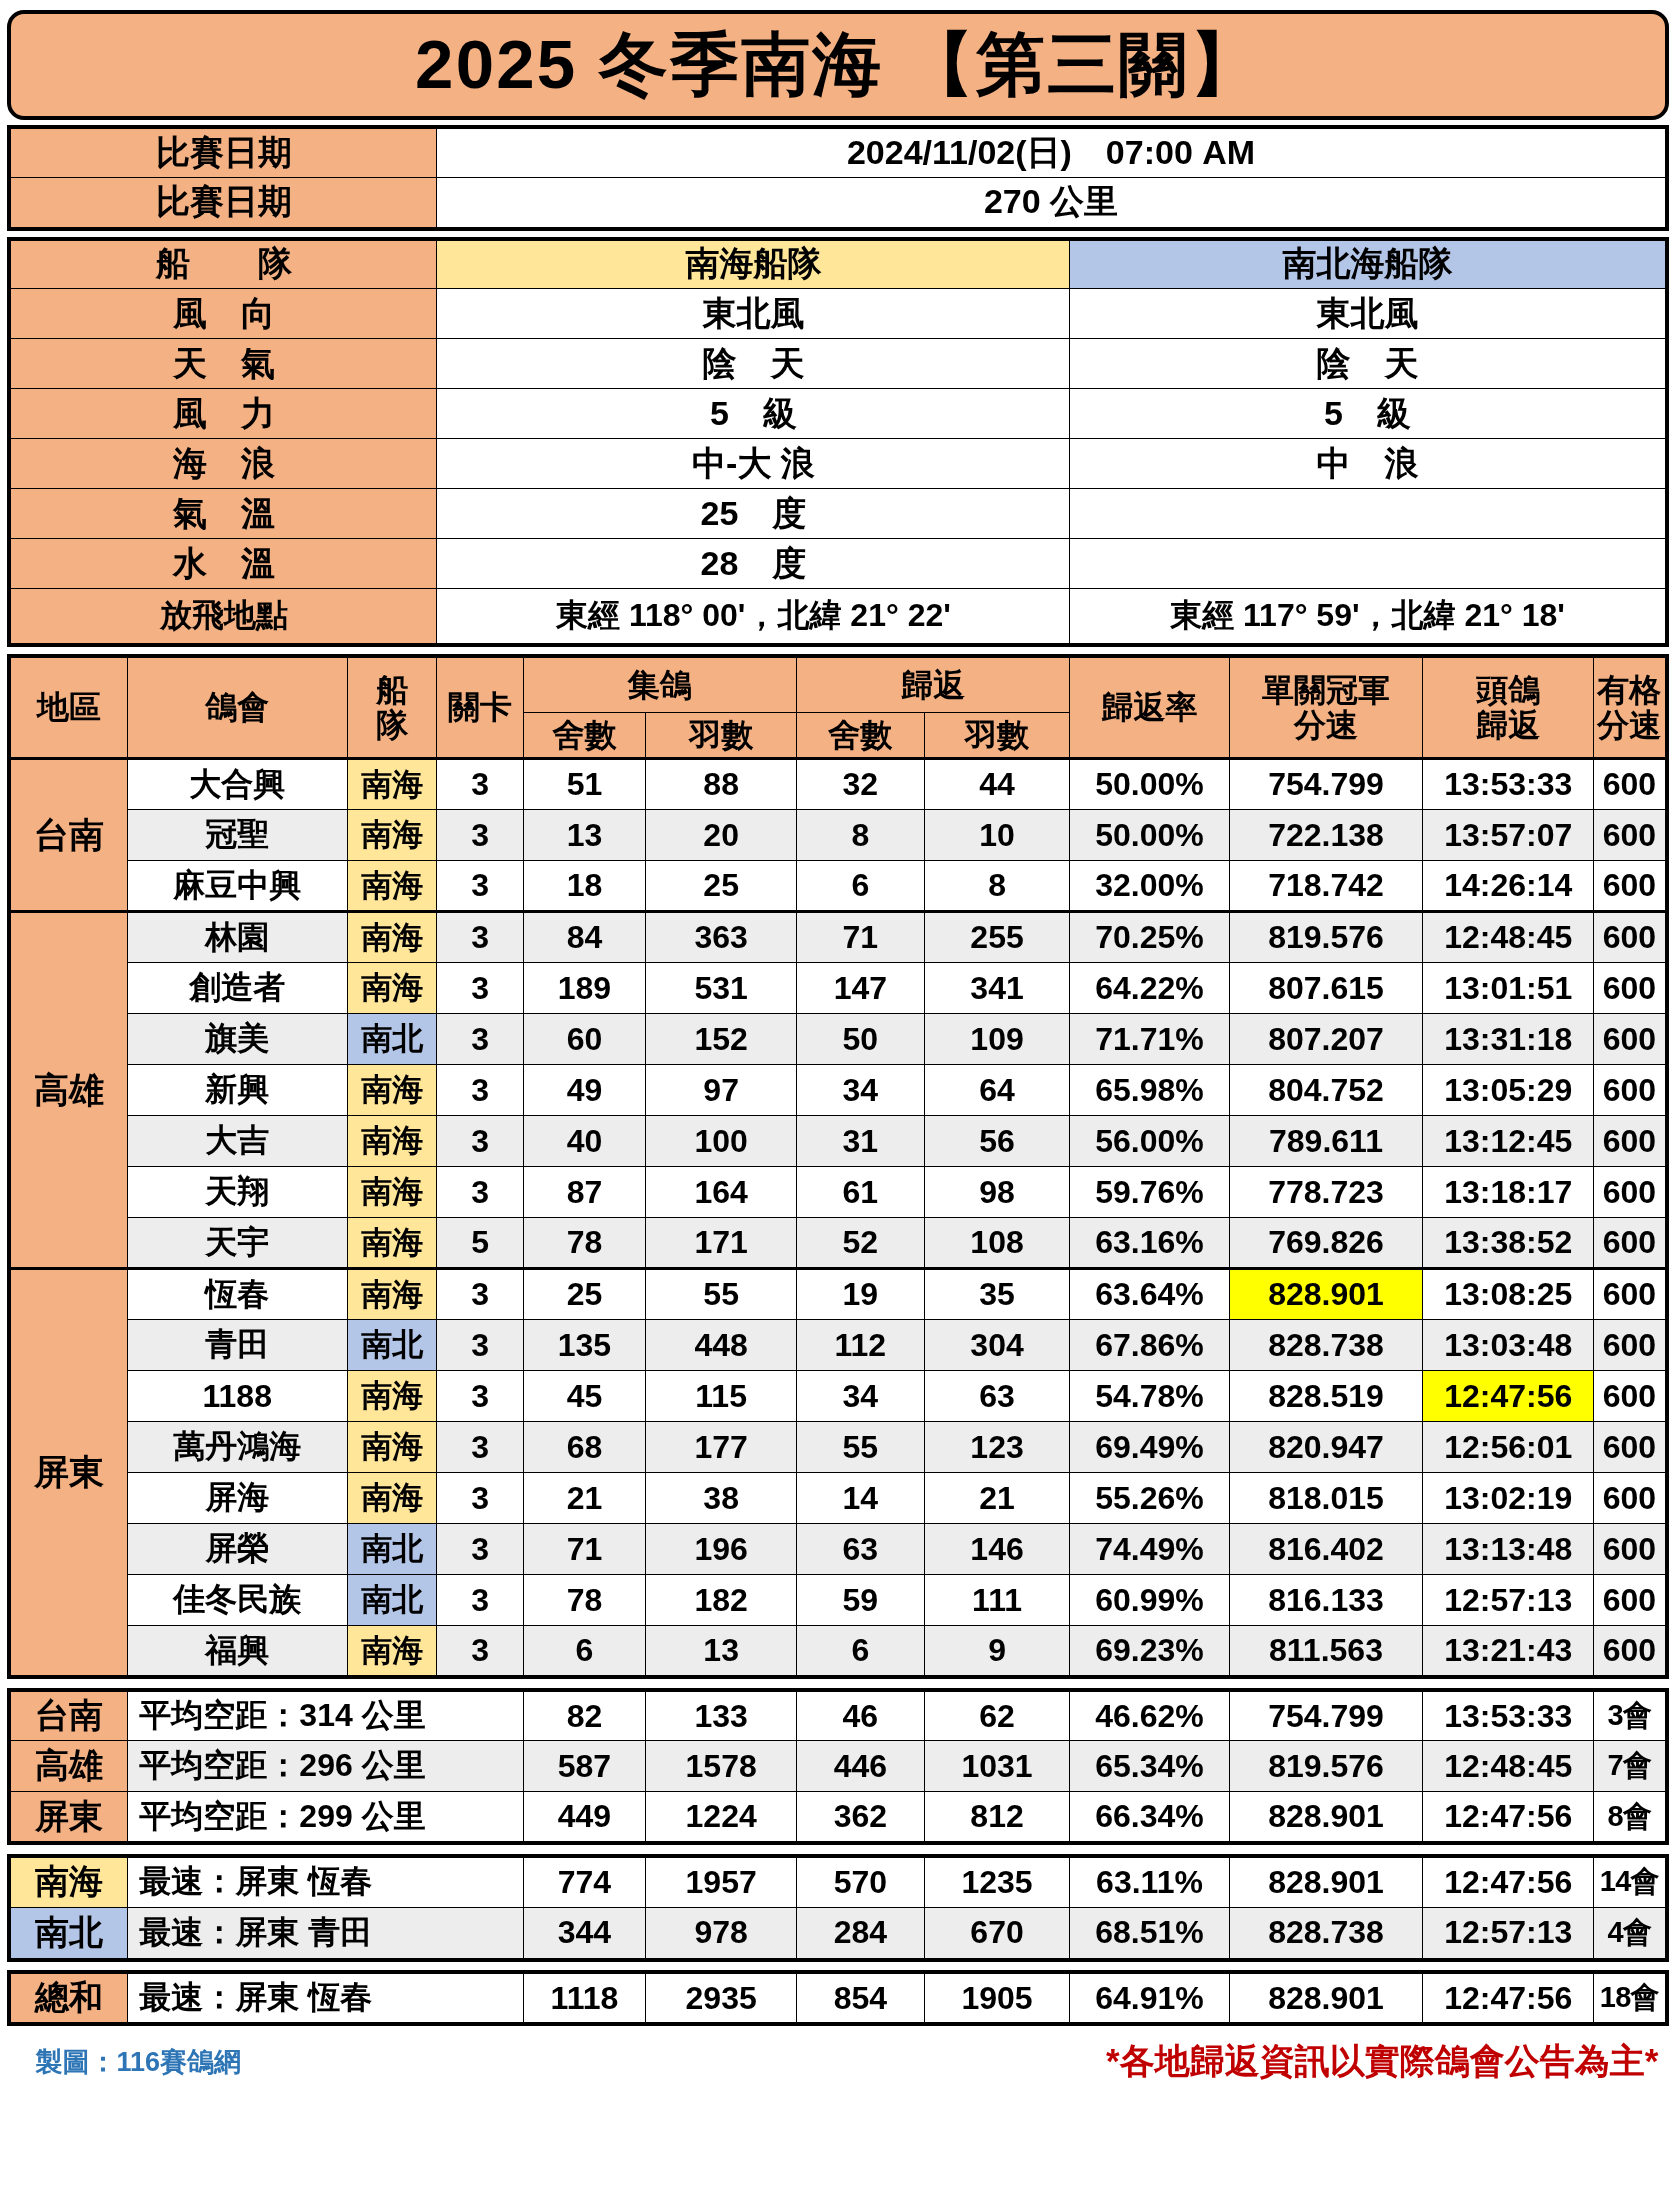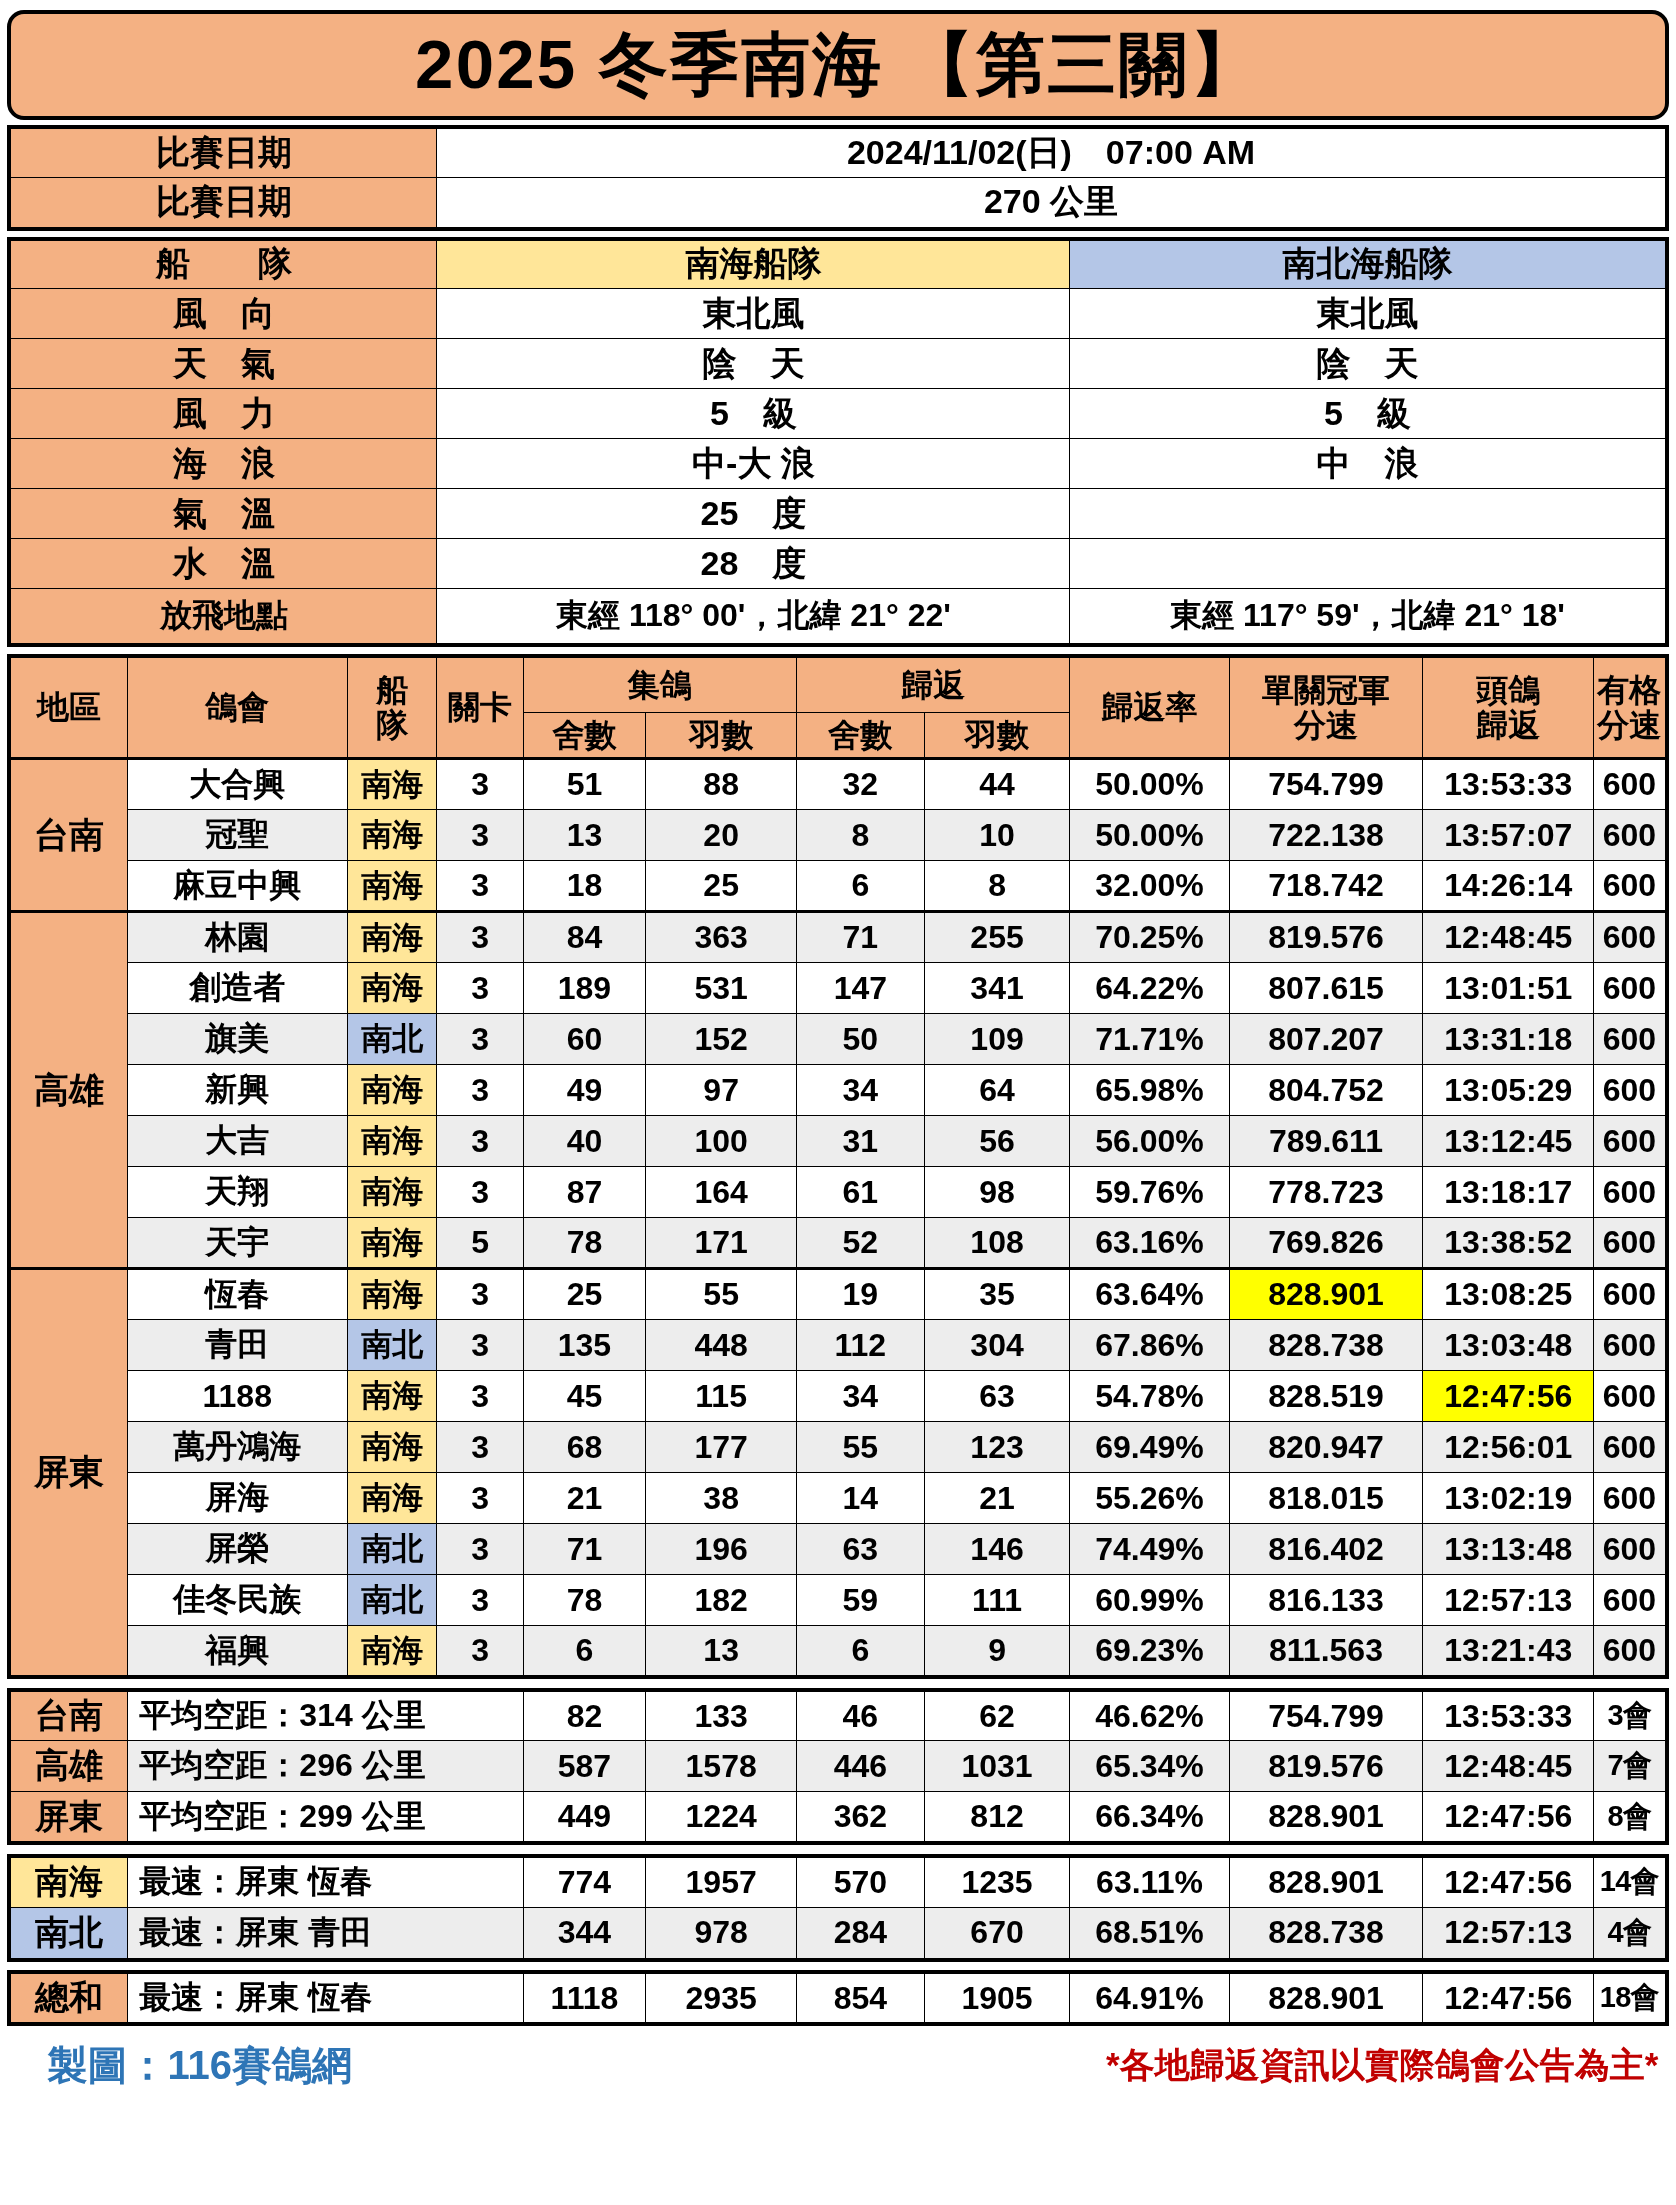--- a/index.html
+++ b/index.html
@@ -56,21 +56,21 @@
   td.sum-label{font-size:34px;}
   td.c-salmon{background:var(--salmon);}
   td.c-yellow,td.f-yellow{background:var(--yellow);}
   td.c-blue,td.f-blue{background:var(--blue);}
   td.fleet{font-size:31px;}
   td.clubs{font-size:29px;letter-spacing:-0.7px;}
   td.hl{background:var(--highlight);}
 
   
   .footer{display:flex;justify-content:space-between;align-items:center;margin-top:11.8px;padding:0 10.3px 0 28px;}
-  .credit{color:var(--credit_blue);font-size:40px;margin-left:12px;}
+  .credit{color:var(--credit_blue);font-size:27px;}
   .note{color:var(--note_red);font-size:35px;}
 </style>
 </head>
 <body>
 
 <div class="sheet">
 
   <div class="block title-block">
     <div class="title">2025 冬季南海 【第三關】</div>
   </div>

